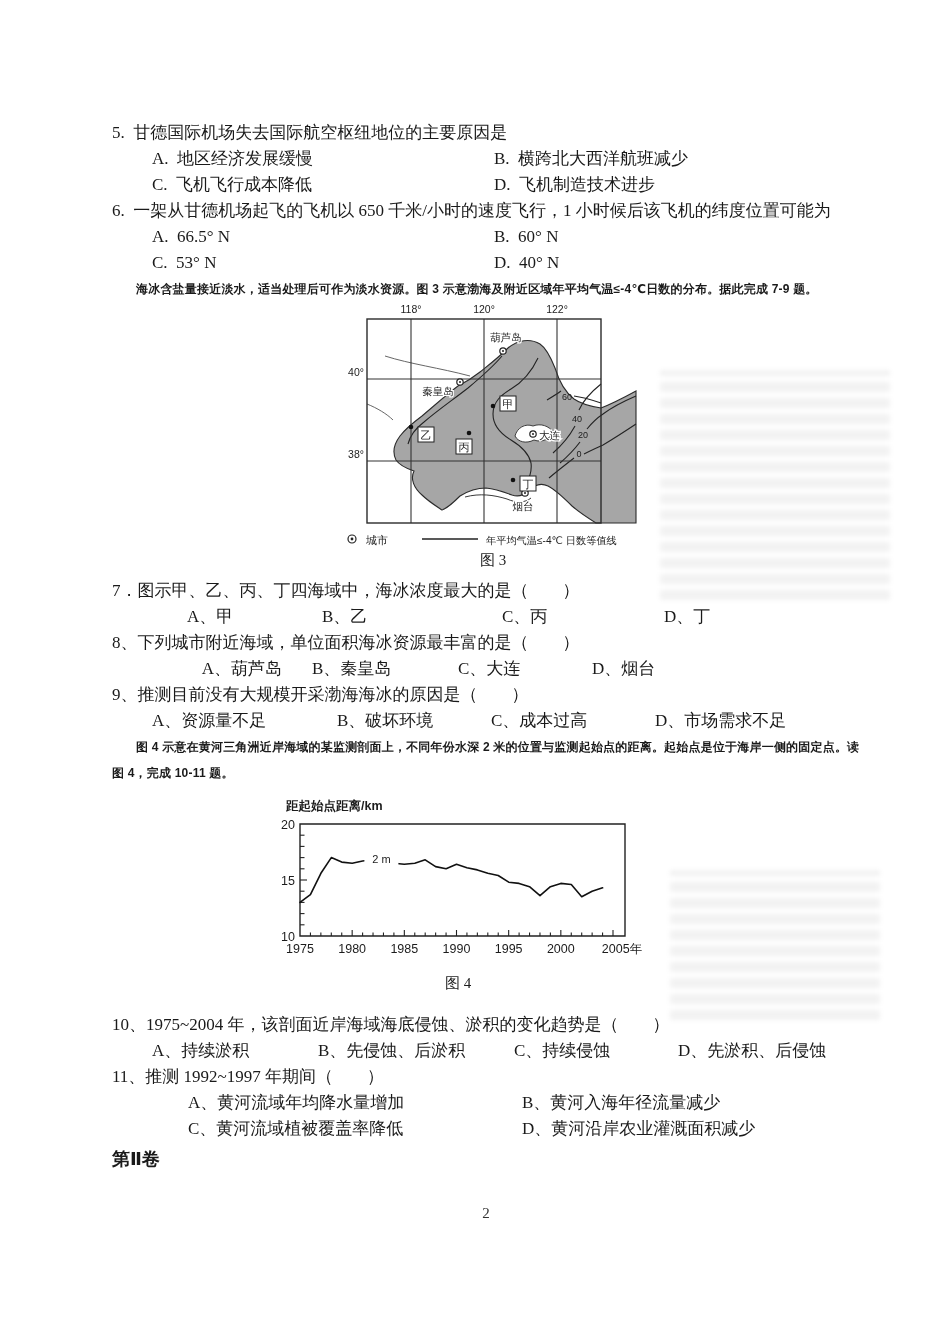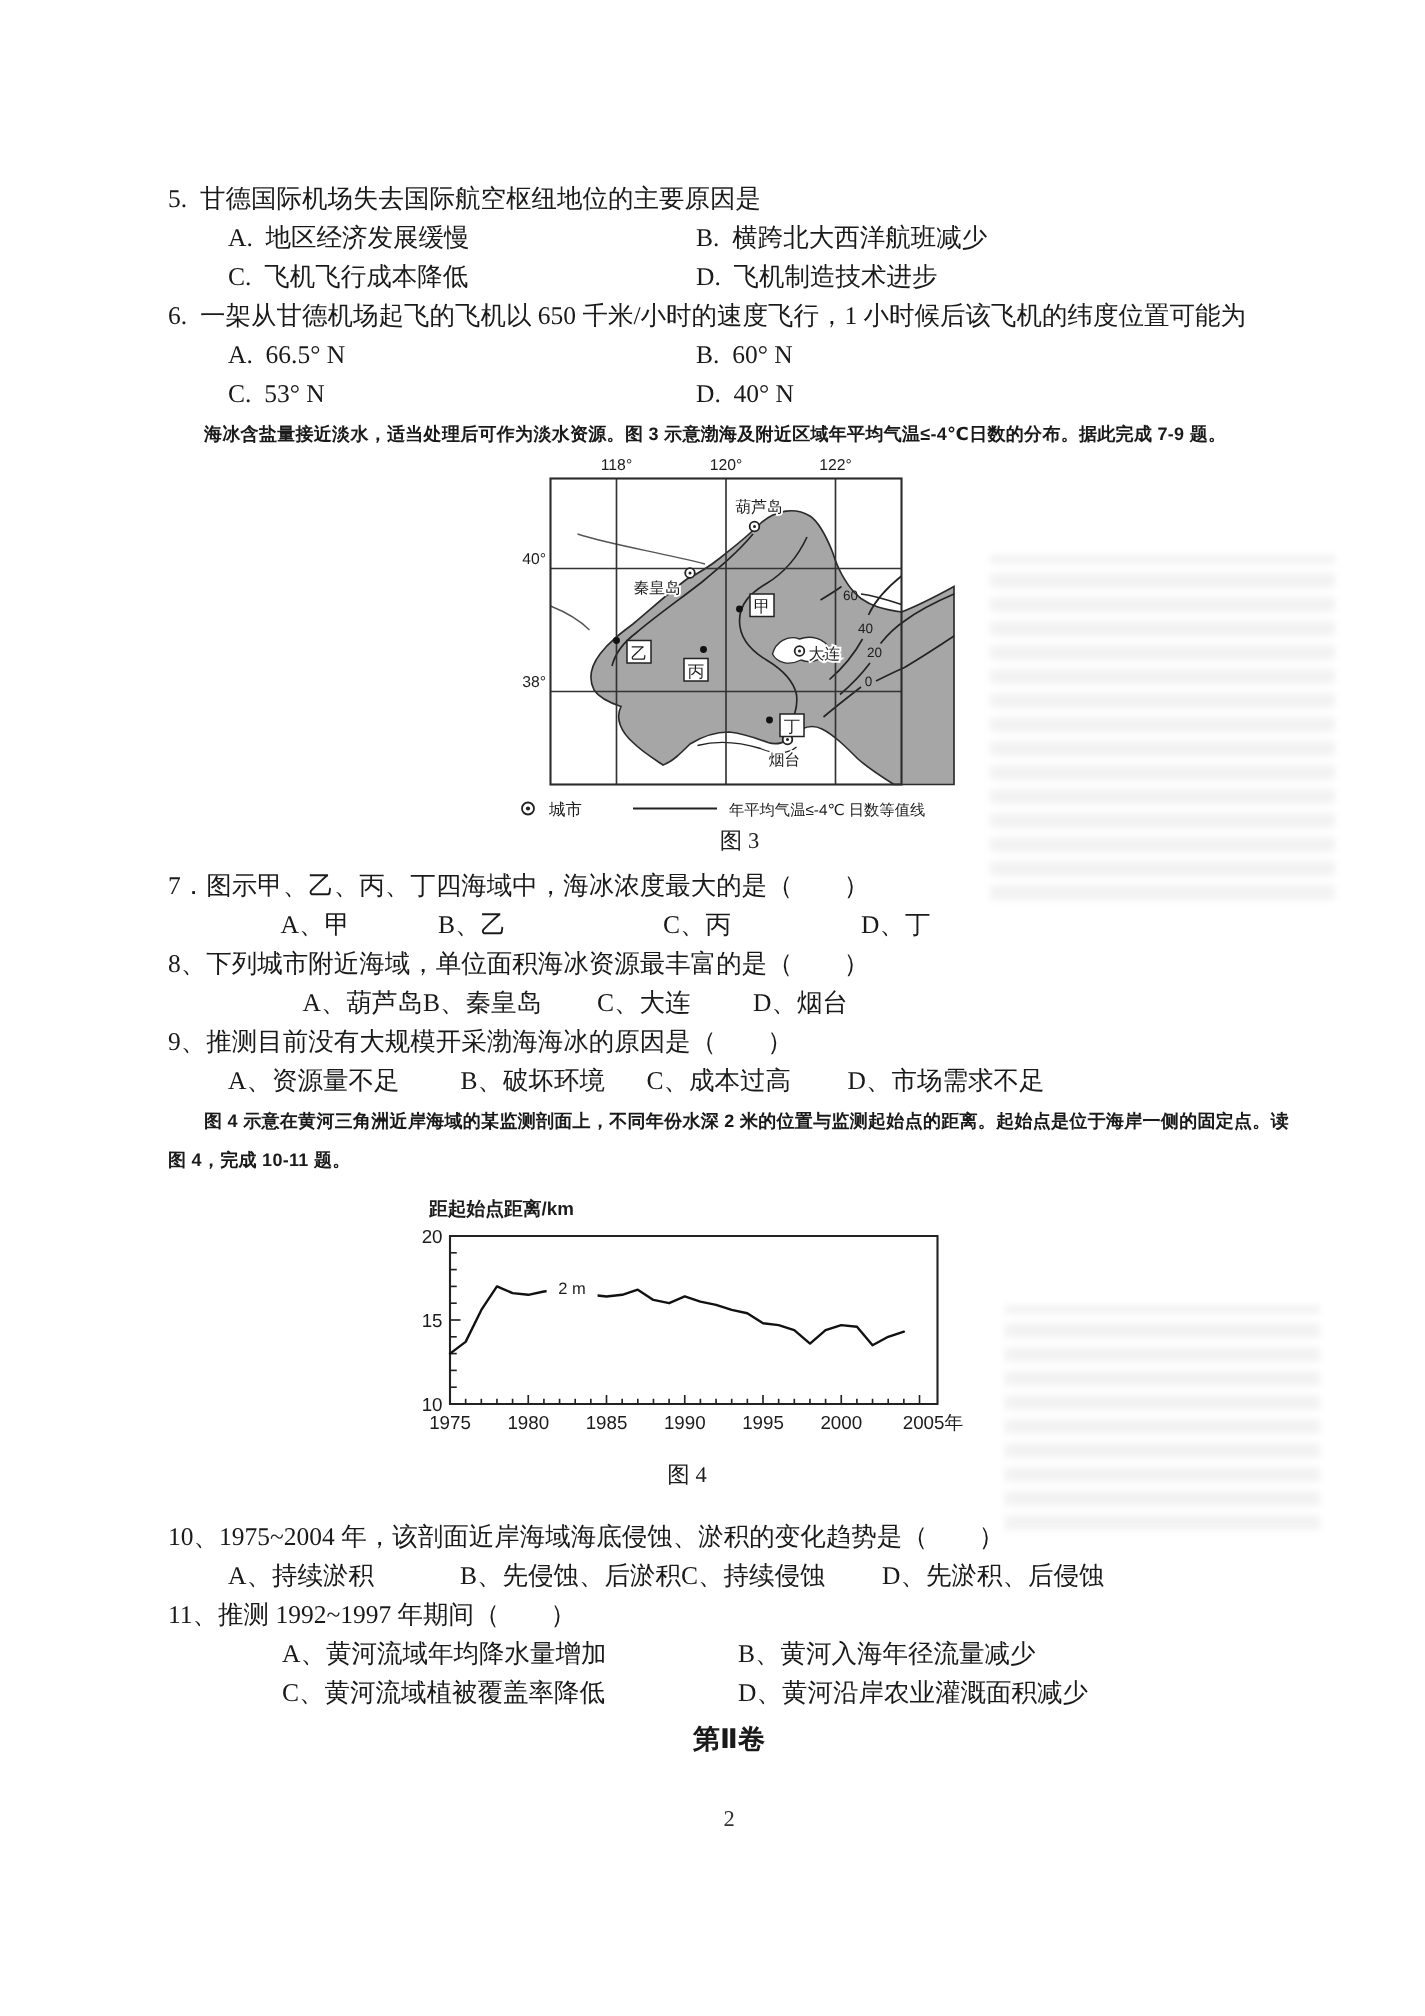--- a/index.html
+++ b/index.html
@@ -1,43 +1,43 @@
 <!DOCTYPE html>
 <html lang="zh"><head>
 <meta charset="utf-8">
 <style>
   html,body{margin:0;padding:0;background:#e8e8e8;}
   .page{position:relative;width:950px;height:1344px;background:#ffffff;margin:0 auto;overflow:hidden;
         font-family:"Liberation Serif","DejaVu Serif",serif;color:#1a1a1a;}
   .content{position:absolute;left:112px;top:120px;width:748px;font-size:17px;line-height:26px;}
   .stem{white-space:pre-wrap;}
-  .optrow{display:flex;padding-left:40px;white-space:pre-wrap;}
+  .optrow{display:flex;padding-left:40px;white-space:pre-wrap;gap:30px;}
   .optrow span{flex:none;}
   .cols2 span{width:312px;}
   .q7r{padding-left:75px;}
   .q7r span:nth-child(1){width:105px;}
   .q7r span:nth-child(2){width:150px;}
   .q7r span:nth-child(3){width:132px;}
   .q8r span:nth-child(1){width:130px;text-align:right;}
   .q8r span:nth-child(2){width:116px;}
   .q8r span:nth-child(3){width:104px;}
   .q9r span:nth-child(1){width:155px;}
   .q9r span:nth-child(2){width:124px;}
   .q9r span:nth-child(3){width:134px;}
   .q10r span:nth-child(1){width:136px;}
-  .q10r span:nth-child(2){width:166px;text-align:right;}
+  .q10r span:nth-child(2){width:166px;}
   .q10r span:nth-child(3){width:134px;}
   .q11r span{width:268px;margin-left:36px;}
   .intro{font-family:"Liberation Sans","DejaVu Sans",sans-serif;font-weight:600;
          text-indent:2em;font-size:12px;line-height:26px;letter-spacing:.2px;}
   .fig{display:block;}
   #fig3{margin:-6px 0 10px 218px;}
   #fig4{margin:10px 0 0 168px;}
   .q10blk{margin-top:16px;}
-  .heading2{text-align:center;font-family:"Liberation Sans","DejaVu Sans",sans-serif;
+  .heading2{text-align:left;font-family:"Liberation Sans","DejaVu Sans",sans-serif;
             font-weight:700;font-size:18px;margin-top:4px;}
   .pagenum{text-align:center;font-size:15px;margin-top:28px;color:#333;}
   svg text{font-family:"Liberation Sans","DejaVu Sans",sans-serif;fill:#1c1c1c;}
   svg .ser{font-family:"Liberation Serif","DejaVu Serif",serif;}
   .ghost{position:absolute;opacity:.10;filter:blur(2px);background:
      repeating-linear-gradient(0deg,#8a8a8a 0 10px,#fff 10px 16px);}
 </style>
 </head>
 <body>
 

